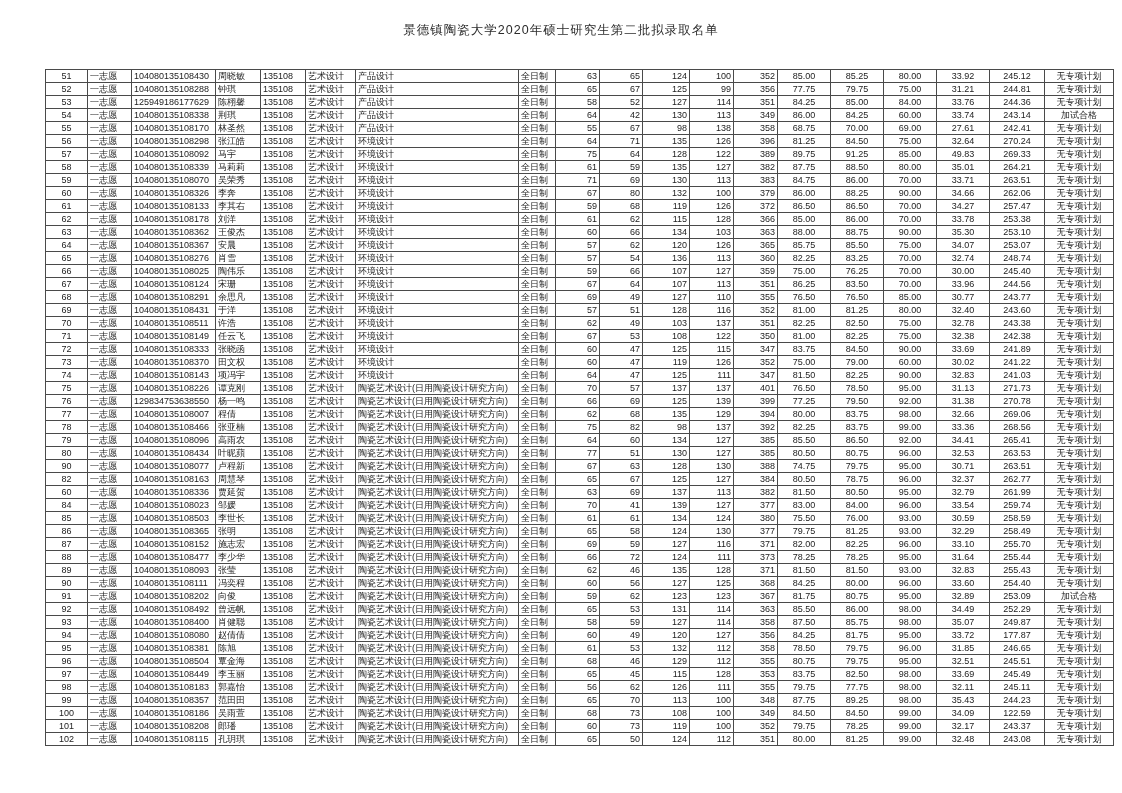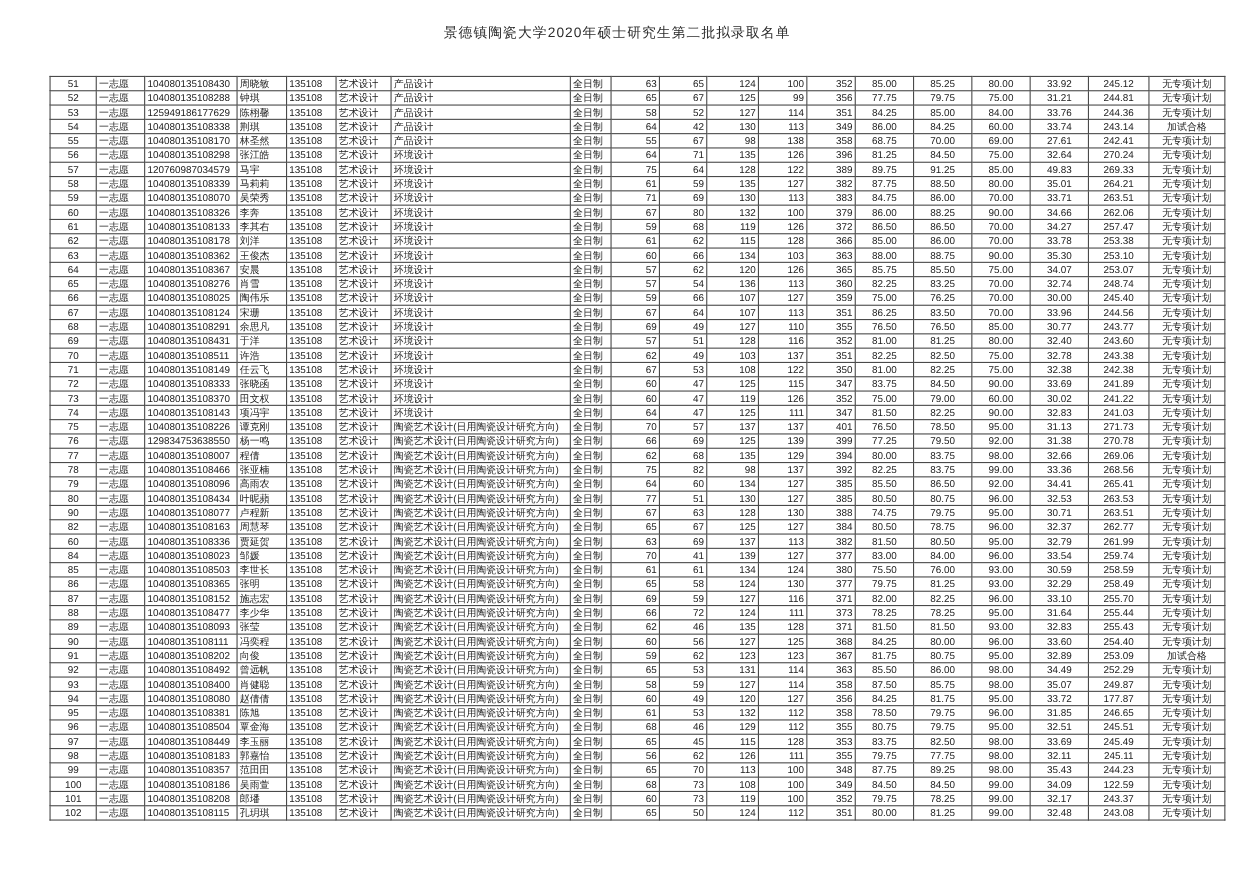--- a/index.html
+++ b/index.html
@@ -162,21 +162,21 @@
         <td class="a-mid">81.25</td>
         <td class="a-mid">84.50</td>
         <td class="a-mid">75.00</td>
         <td class="a-mid">32.64</td>
         <td class="a-mid">270.24</td>
         <td class="a-center">无专项计划</td>
       </tr>
       <tr>
         <td class="a-center">57</td>
         <td class="a-left">一志愿</td>
-        <td class="a-left">120760987034579</td>
+        <td class="a-left">104080135108092</td>
         <td class="a-left">马宇</td>
         <td class="a-left">135108</td>
         <td class="a-left">艺术设计</td>
         <td class="a-left">环境设计</td>
         <td class="a-left">全日制</td>
         <td class="a-right">75</td>
         <td class="a-right">64</td>
         <td class="a-right">128</td>
         <td class="a-right">122</td>
         <td class="a-right">389</td>

